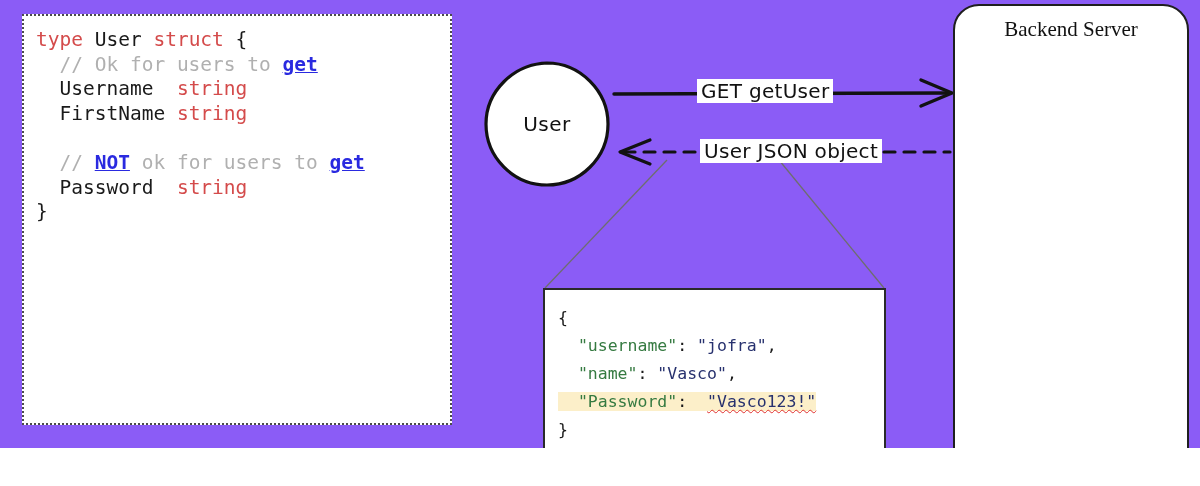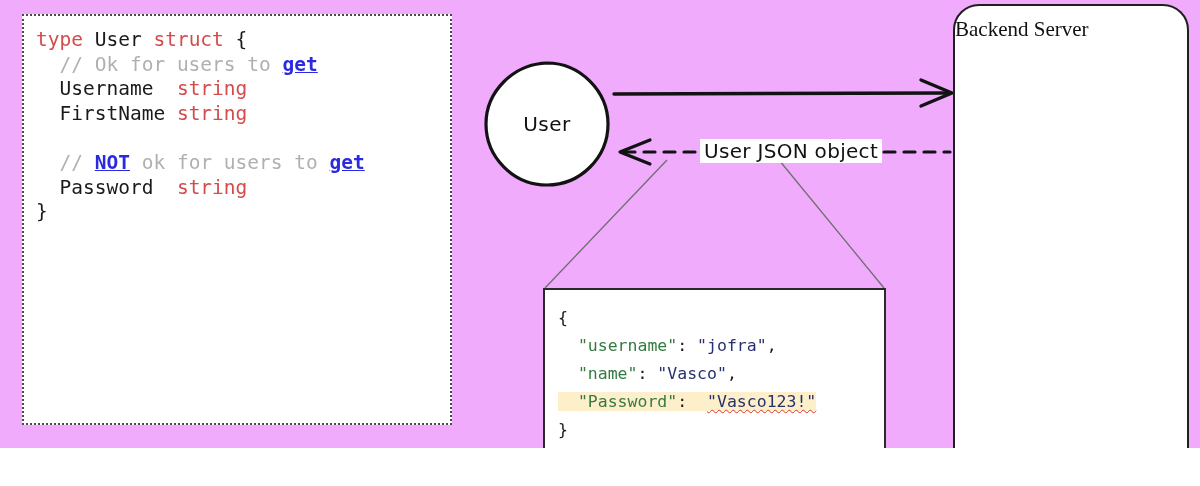--- a/index.html
+++ b/index.html
@@ -7,21 +7,21 @@
     padding: 0;
     background: #ffffff;
   }
   body {
     font-family: "Liberation Sans", sans-serif;
   }
   #canvas {
     position: relative;
     width: 1200px;
     height: 448px;
-    background: #f0abfc;
+    background: #8b5cf6;
     overflow: hidden;
   }
 
   
   #code-block {
     position: absolute;
     left: 22px;
     top: 14px;
     width: 430px;
     height: 411px;
@@ -150,20 +150,21 @@
     border: 2px solid #1f1f1f;
     border-radius: 26px;
     background: #ffffff;
     box-sizing: border-box;
   }
   #server-title {
     position: absolute;
     left: 0;
     top: 11px;
     width: 100%;
+    text-align: center;
     font-family: "Liberation Serif", "DejaVu Serif", serif;
     font-size: 21px;
     color: #111111;
   }
 </style>
 </head>
 <body>
 
 <div id="canvas">
 
@@ -200,20 +201,21 @@
       <path d="M 624 152 L 950 152" stroke="#121212" stroke-width="3.2" fill="none" stroke-linecap="round" stroke-dasharray="11 9"></path>
       <path d="M 650 140 L 620 152 L 650 164" stroke="#121212" stroke-width="3.2" fill="none" stroke-linecap="round" stroke-linejoin="round"></path>
     </g>
 
     <g>
       <path d="M 667 160 L 545 288" stroke="#6e6e6e" stroke-width="1.3" fill="none"></path>
       <path d="M 779 160 L 884 288" stroke="#6e6e6e" stroke-width="1.3" fill="none"></path>
     </g>
   </svg>
 
+  <div class="wire-label" id="label-request">GET getUser</div>
 
   <div class="wire-label" id="label-response">User JSON object</div>
 
   <div id="json-box">
     <pre id="json-listing"><span><span class="json-brace">{</span></span>
 <span><span class="json-punct">  </span><span class="json-key">"username"</span><span class="json-punct">: </span><span class="json-val">"jofra"</span><span class="json-punct">,</span></span>
 <span><span class="json-punct">  </span><span class="json-key">"name"</span><span class="json-punct">: </span><span class="json-val">"Vasco"</span><span class="json-punct">,</span></span>
 <span class="json-hl"><span class="json-punct">  </span><span class="json-key">"Password"</span><span class="json-punct">:  </span><span class="json-val json-misspell">"Vasco123!"</span></span>
 <span><span class="json-brace">}</span></span></pre>
   </div>

